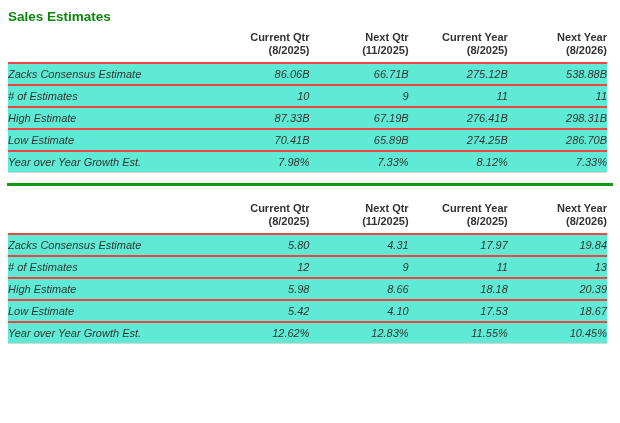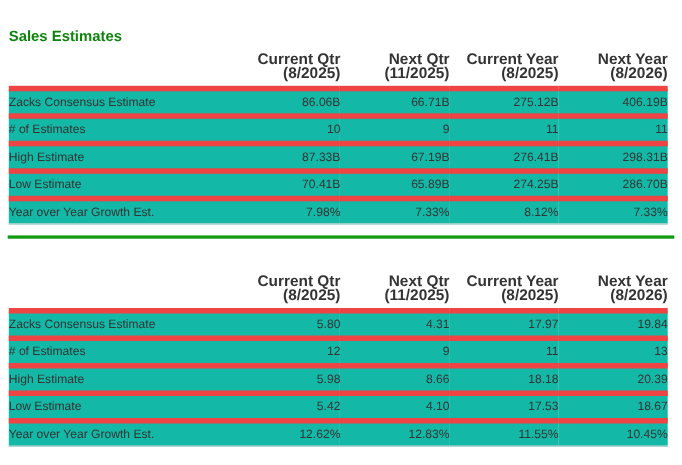--- a/index.html
+++ b/index.html
@@ -3,50 +3,51 @@
 <meta charset="utf-8">
 <style>
   * { box-sizing: border-box; }
   html, body {
     margin: 0; padding: 0;
     width: 620px; height: 423px;
     background: #ffffff;
     font-family: "Liberation Sans", sans-serif;
     overflow: hidden;
   }
-  .section { padding: 16px 13px 0 8px; }
+  .section { padding: 0 13px 0 8px; }
   .section-title {
     color: #0e830e;
     font-size: 13.5px;
     font-weight: bold;
     margin: 0;
     padding: 9px 0 0 0;
     line-height: 15px;
   }
   table.estimates {
     width: 100%;
     border-collapse: collapse;
     margin-top: 7px;
     table-layout: fixed;
   }
   col.label-col  { width: 202px; }
   col.data-col   { width: 99px; }
   thead th {
-    font-size: 14px;
+    font-size: 11px;
     font-weight: bold;
     color: #333333;
     text-align: right;
     vertical-align: bottom;
     padding: 0 0 5px 0;
     line-height: 13px;
   }
   thead th.label-head { text-align: left; }
   tbody tr {
-    background: #14b8a6;
-    border-top: 5px solid #ef4444;
+    background: #5eead4;
+    border-top: 2px solid #ef4444;
+    font-style: italic;
   }
   tbody tr:last-child { border-bottom: 1px solid #d6d6d6; }
   tbody td {
     font-size: 11px;
     color: #333333;
     padding: 4px 0 4px 0;
     text-align: right;
     line-height: 12px;
     white-space: nowrap;
   }
@@ -93,21 +94,21 @@
               <div>(8/2026)</div>
             </th>
           </tr>
       </thead>
       <tbody>
           <tr>
             <td class="row-label">Zacks Consensus Estimate</td>
             <td>86.06B</td>
             <td>66.71B</td>
             <td>275.12B</td>
-            <td>406.19B</td>
+            <td>538.88B</td>
           </tr>
           <tr>
             <td class="row-label"># of Estimates</td>
             <td>10</td>
             <td>9</td>
             <td>11</td>
             <td>11</td>
           </tr>
           <tr>
             <td class="row-label">High Estimate</td>

